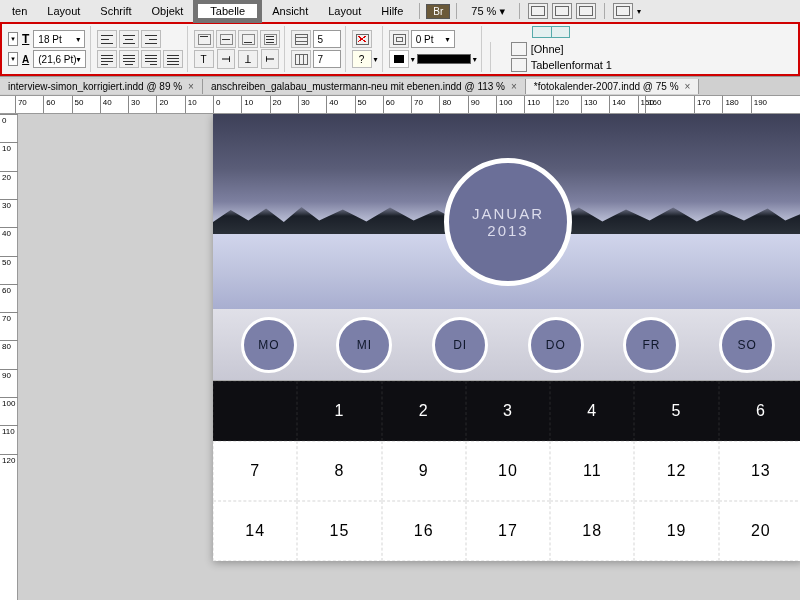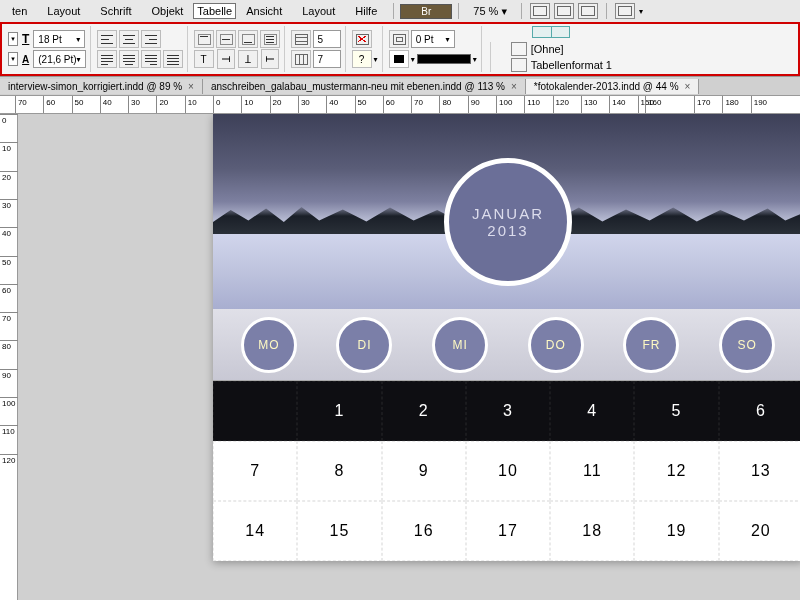--- a/index.html
+++ b/index.html
@@ -1,22 +1,22 @@
 <!DOCTYPE html>
 <html><head>
 <meta charset="utf-8">
 <style>
 * { box-sizing: border-box; margin: 0; padding: 0; }
 body { font-family: Tahoma, Arial, sans-serif; font-size: 11px; background: #e8e8e8; width: 800px; height: 600px; overflow: hidden; position: relative; }
 
 .menubar { display: flex; align-items: center; height: 22px; background: #e8e8e8; padding: 0 2px; gap: 0; }
 .menubar .mitem { padding: 2px 10px; cursor: default; }
-.menubar .mitem.active { border: 1px solid #737373; background: #fff; padding: 1px 3px; }
+.menubar .mitem.active { border: 5px solid #737373; background: #fff; padding: 1px 12px; }
 .menubar .sep { width: 1px; height: 16px; background: #aaa; margin: 0 6px; }
-.menubar .br-btn { background: #6b5a3a; color: #fff; padding: 1px 20px; font-size: 10px; border: 1px solid #555; }
+.menubar .br-btn { background: #6b5a3a; color: #fff; padding: 1px 6px; font-size: 10px; border: 1px solid #555; }
 .menubar .zoom { padding: 0 8px; }
 .menubar .tool-ico { width: 20px; height: 16px; display: inline-block; border: 1px solid #888; background: #f0f0f0; margin: 0 2px; position: relative; }
 .menubar .tool-ico::after { content:''; position:absolute; inset:2px; border:1px solid #666; }
 
 .control-panel { border: 2px solid #d00000; background: #f4f4f4; height: 54px; display: flex; align-items: stretch; padding: 2px; gap: 2px; }
 .cp-group { display: flex; flex-direction: column; justify-content: center; gap: 2px; padding: 0 4px; border-right: 1px solid #ccc; }
 .cp-group:last-child { border-right: none; }
 .cp-row { display: flex; align-items: center; gap: 2px; }
 .dd-arrow { width: 10px; height: 14px; border: 1px solid #888; background: #fff; font-size: 7px; text-align: center; line-height: 12px; }
 .T-ico { font-weight: bold; font-size: 12px; text-decoration: underline; padding: 0 2px; }
@@ -42,21 +42,21 @@
 .page { position: absolute; left: 195px; top: 0; width: 590px; background: #fff; box-shadow: 0 2px 8px rgba(0,0,0,.3); }
 
 .photo { height: 195px; position: relative; overflow: hidden;
   background: linear-gradient(180deg, #3d4058 0%, #5a5d78 28%, #7d80a0 45%, #babed5 55%, #d6daf0 56%, #bfc4de 80%, #a8aed0 100%); }
 .treeline { position:absolute; left:0; right:0; top:90px; height:30px;
   background: linear-gradient(180deg, transparent 0%, #1a1f28 40%, #2a3038 100%);
   clip-path: polygon(0 60%, 3% 20%, 6% 55%, 9% 15%, 12% 60%, 15% 10%, 18% 55%, 22% 18%, 26% 58%, 30% 12%, 34% 55%, 38% 20%, 42% 60%, 46% 15%, 50% 58%, 54% 20%, 58% 55%, 62% 12%, 66% 58%, 70% 18%, 74% 55%, 78% 12%, 82% 58%, 86% 20%, 90% 55%, 94% 15%, 97% 55%, 100% 30%, 100% 100%, 0 100%); }
 .big-circle { position:absolute; left:50%; top:44px; transform:translateX(-50%); width:128px; height:128px; border-radius:50%; background:#6b6f98; border:5px solid #fff; display:flex; flex-direction:column; align-items:center; justify-content:center; color:#dcdcec; letter-spacing:2px; font-size:15px; font-weight:400; }
 
 .day-strip { height: 72px; background: linear-gradient(180deg, #e0e0e8 0%, #c8c8d4 100%); display:flex; align-items:center; justify-content:space-around; padding: 0 8px; border-bottom:1px solid #aaa; }
-.day-circle { width:56px; height:56px; border-radius:50%; background:#7b7fa8; border:3px solid #fff; display:flex; align-items:center; justify-content:center; color:#fef9c3; font-size:12px; letter-spacing:1px; }
+.day-circle { width:56px; height:56px; border-radius:50%; background:#7b7fa8; border:3px solid #fff; display:flex; align-items:center; justify-content:center; color:#0f172a; font-size:12px; letter-spacing:1px; }
 
 .cal-grid { background:#fff; }
 .cal-row { display:flex; height:60px; }
 .cal-row.dark { background:#0e0e12; color:#fff; }
 .cal-cell { flex:1; display:flex; align-items:center; justify-content:center; font-size:16px; font-weight:300; letter-spacing:1px; border:1px dashed rgba(0,0,0,0.08); }
 .cal-row.dark .cal-cell { border-color: rgba(255,255,255,0.05); }
 
 .table-style-box { display:flex; align-items:center; gap:4px; padding:0 6px; }
 .ts-icon { width:38px; height:18px; border:1px solid #5aa; background:#e4f0f0; position:relative; }
 .ts-icon::after { content:''; position:absolute; left:50%; top:0; bottom:0; width:1px; background:#5aa; }
@@ -291,21 +291,21 @@
 <div class="tabs">
   <div class="tab">
       <span>interview-simon_korrigiert.indd @ 89 %</span>
       <span class="x">×</span>
     </div>
   <div class="tab">
       <span>anschreiben_galabau_mustermann-neu mit ebenen.indd @ 113 %</span>
       <span class="x">×</span>
     </div>
   <div class="tab active">
-      <span>*fotokalender-2013.indd @ 44 %</span>
+      <span>*fotokalender-2007.indd @ 75 %</span>
       <span class="x">×</span>
     </div>
 </div>
 
 <div class="ruler" id="hruler">
     <div class="tick" style="left: 213px;">
       <span>0</span>
     </div>
     <div class="tick" style="left: 241.3px;">
       <span>10</span>
@@ -436,22 +436,22 @@
     <div class="page">
       <div class="photo">
         <div class="treeline"></div>
         <div class="big-circle">
           <span>JANUAR</span>
           <span>2013</span>
         </div>
       </div>
       <div class="day-strip">
         <div class="day-circle">MO</div>
+        <div class="day-circle">MI</div>
         <div class="day-circle">DI</div>
-        <div class="day-circle">MI</div>
         <div class="day-circle">DO</div>
         <div class="day-circle">FR</div>
         <div class="day-circle">SO</div>
       </div>
       <div class="cal-grid">
         <div class="cal-row dark">
           <div class="cal-cell"></div>
           <div class="cal-cell">1</div>
           <div class="cal-cell">2</div>
           <div class="cal-cell">3</div>

